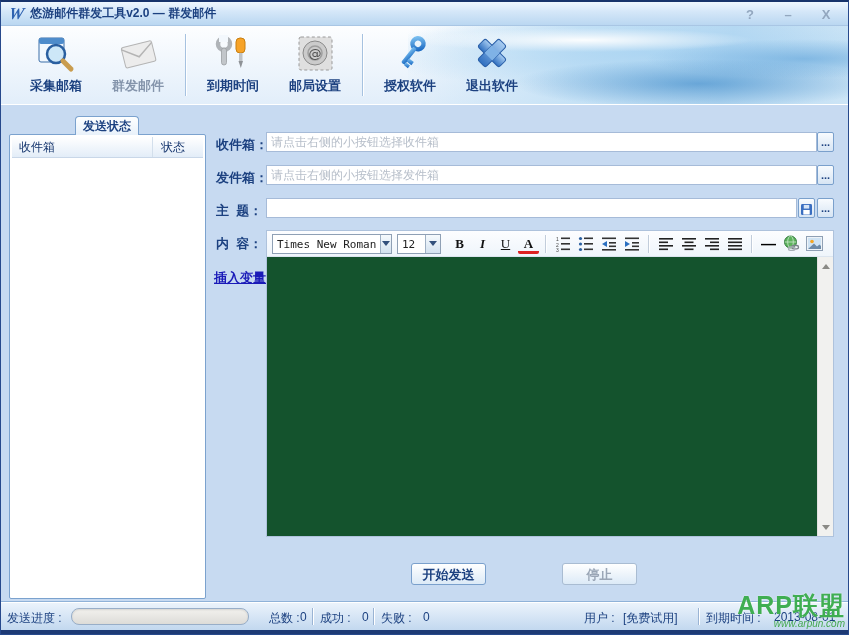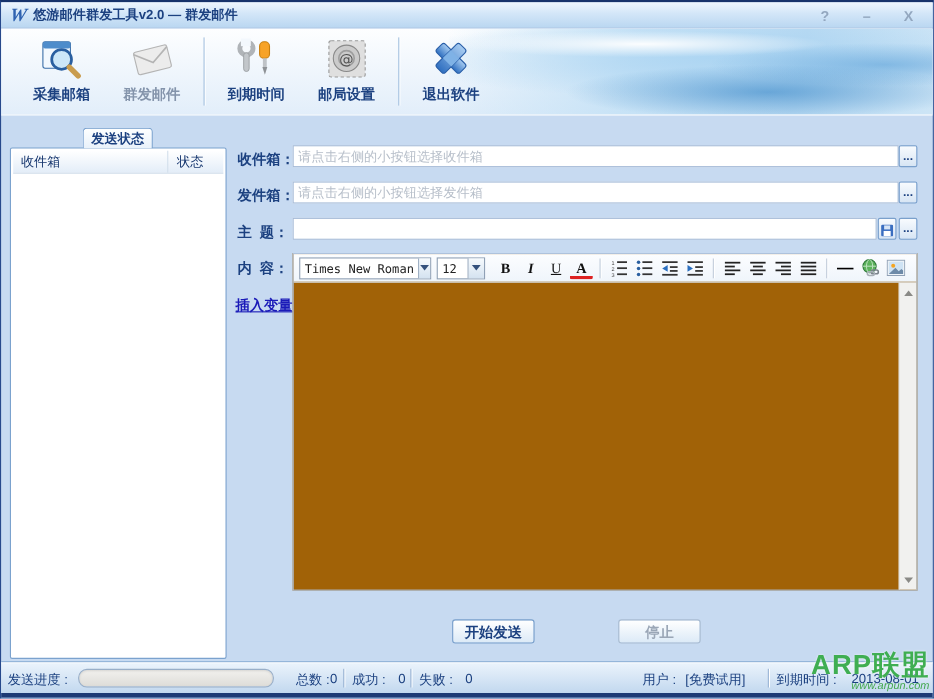--- a/index.html
+++ b/index.html
@@ -56,21 +56,21 @@
   .fld-label { position:absolute; color:#1c4180; font-weight:bold; font-size:13px; white-space:pre; }
   .fld-input { position:absolute; height:20px; border:1px solid #a6bbd8; background:#fff;
                font-size:12px; color:#333; padding:0 4px; font-family:"Liberation Sans",sans-serif; }
   .fld-input::placeholder { color:#b6bec9; opacity:1; }
   .mini-btn { position:absolute; width:17px; height:20px; border:1px solid #7aa0cc; border-radius:2px;
               background:linear-gradient(#f8fbfe,#d7e5f4); color:#1c4180; font-weight:bold;
               font-size:11px; line-height:14px; text-align:center; padding:0; cursor:default; }
 
   
   .editor-block { position:absolute; left:265px; top:228px; width:568px; height:307px;
-                  border:1px solid #aec2dc; background:#a16207; display:flex; flex-direction:column; }
+                  border:1px solid #aec2dc; background:#14532d; display:flex; flex-direction:column; }
   .editor-toolbar { height:26px; background:linear-gradient(#fcfdff,#eff5fb);
                     border-bottom:1px solid #dce5ef; display:flex; align-items:center;
                     padding:0 5px; gap:2px; flex:none; }
   .fake-select { height:20px; border:1px solid #8fa0b5; background:#fff; display:flex;
                  align-items:stretch; cursor:default; }
   .fs-text { font-family:"DejaVu Sans Mono",monospace; font-size:11px; padding:3px 4px 0 4px;
              color:#222; white-space:nowrap; }
   .fs-arrow { width:15px; border-left:1px solid #9fb0c4; background:linear-gradient(#f6fafd,#d4e2f0);
               display:flex; align-items:center; justify-content:center; }
   .tri-down { width:0; height:0; border-left:4px solid transparent; border-right:4px solid transparent;
@@ -188,20 +188,39 @@
             <circle cx="22" cy="19" r="12" fill="#cbcbcb" stroke="#8a8a8a"></circle>
             <circle cx="22" cy="19" r="7" fill="none" stroke="#9e9e9e" stroke-width="1.5"></circle>
             <text x="22" y="24" font-size="13" text-anchor="middle" fill="#4f4f4f" font-family="DejaVu Sans, sans-serif">@</text>
           </svg>
         </span>
         <span class="tb-label">邮局设置</span>
       </div>
 
       <div class="tb-sep"></div>
 
+      <div class="tb-btn">
+        <span>
+          <svg width="44" height="40" viewBox="0 0 44 40">
+            <defs>
+              <linearGradient id="keyg" x1="0" y1="0" x2="1" y2="1">
+                <stop offset="0" stop-color="#7fc3f2"></stop>
+                  <stop offset="1" stop-color="#1565c0"></stop>
+              </linearGradient>
+            </defs>
+            <g transform="rotate(38 22 20)">
+              <circle cx="22" cy="7" r="5.5" fill="none" stroke="url(#keyg)" stroke-width="4.5"></circle>
+              <rect x="20" y="12" width="4.5" height="20" rx="1.5" fill="url(#keyg)"></rect>
+              <rect x="24" y="24" width="6" height="4" fill="url(#keyg)"></rect>
+              <rect x="24" y="29" width="5" height="3.5" fill="url(#keyg)"></rect>
+            </g>
+          </svg>
+        </span>
+        <span class="tb-label">授权软件</span>
+      </div>
 
       <div class="tb-btn">
         <span>
           <svg width="44" height="40" viewBox="0 0 44 40">
             <defs>
               <linearGradient id="exg" x1="0" y1="0" x2="0" y2="1">
                 <stop offset="0" stop-color="#a8cdf2"></stop>
                   <stop offset="1" stop-color="#2f6fc0"></stop>
               </linearGradient>
             </defs>

